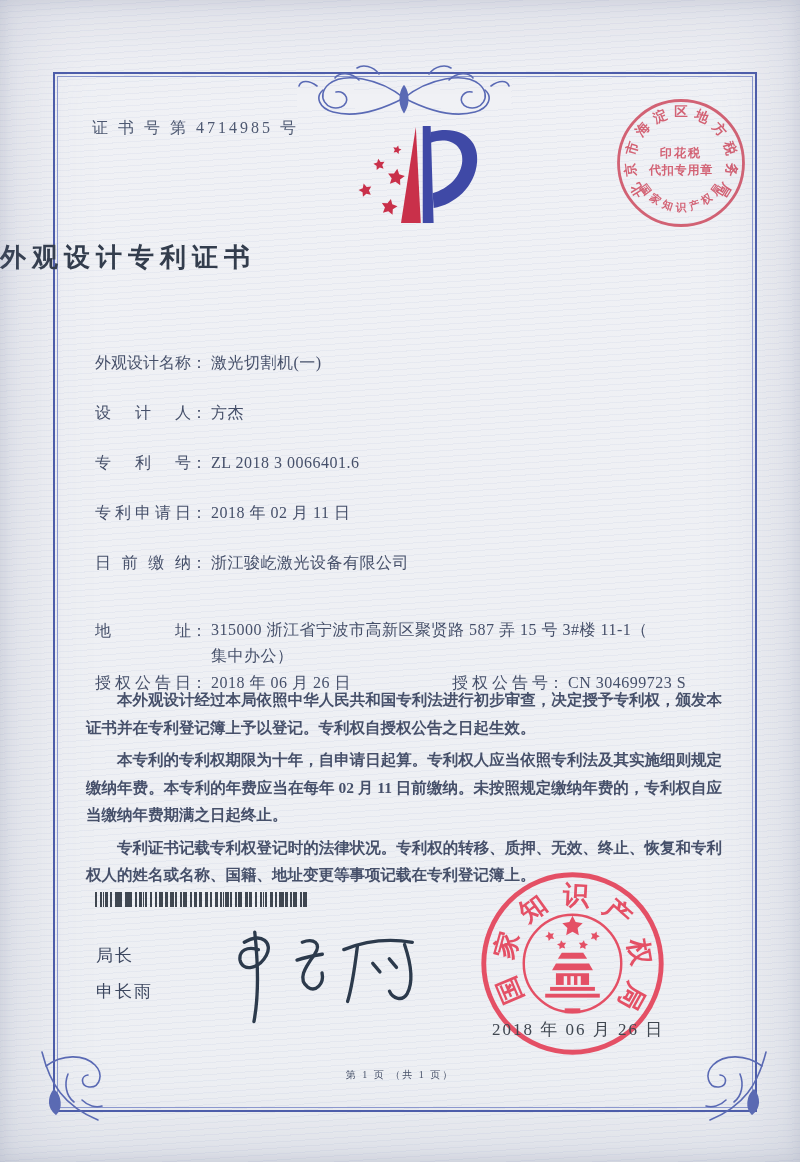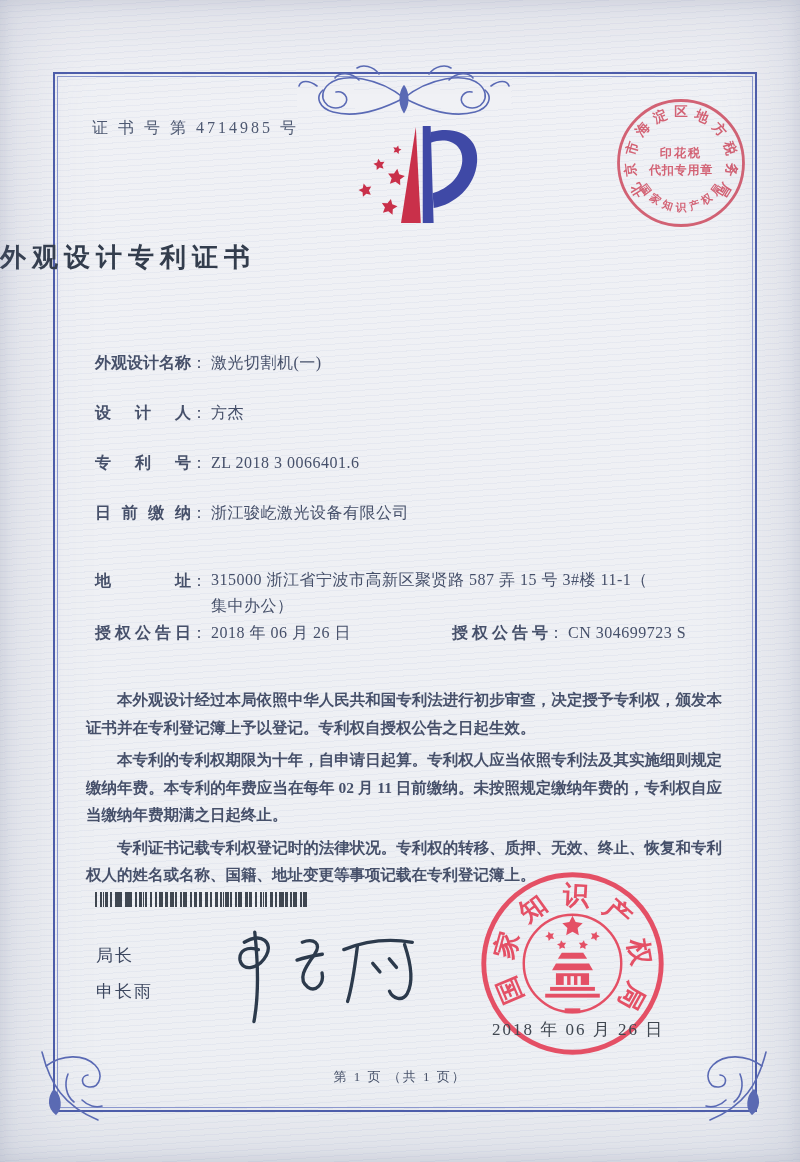--- a/index.html
+++ b/index.html
@@ -41,21 +41,20 @@
     letter-spacing:6px;color:#333d4d;
   }
   .fields{position:absolute;left:95px;top:349px;width:625px;z-index:3;
     font-size:16px;color:#46506a;}
   .frow{line-height:28px;margin-bottom:22px;position:relative;white-space:nowrap;}
   .frow.address{margin-bottom:0;margin-top:40px;}
   .flabel{
     display:inline-block;width:96px;
     text-align:justify;text-align-last:justify;
     vertical-align:top;
-    font-weight:bold;
   }
   .fcolon{vertical-align:top;}
   .fvalue{vertical-align:top;letter-spacing:.5px;}
   .fvalue.wrap{display:inline-block;width:505px;white-space:pre-line;line-height:26px;}
   .grant-group{position:absolute;left:357px;top:0;}
   .paras{position:absolute;left:86px;top:686px;width:636px;z-index:3;
     font-size:15.5px;line-height:27.5px;color:#46506a;text-align:justify;font-weight:bold;}
   .paras p{margin:0 0 5px 0;text-indent:2em;}
   .barcode{
     position:absolute;left:95px;top:892px;width:212px;height:15px;z-index:3;opacity:.85;
@@ -68,21 +67,21 @@
   .issuer-name{position:absolute;left:96px;top:980px;z-index:3;font-size:17px;color:#3d4860;letter-spacing:2px;}
   .signature{position:absolute;left:212px;top:918px;z-index:4;transform:rotate(-2deg);}
   .seal{position:absolute;left:475px;top:866px;z-index:3;opacity:.92;}
   .seal text{font-family:"Liberation Serif",serif;font-weight:bold;}
   .seal-date{
     position:absolute;left:492px;top:1018px;z-index:5;
     font-size:17px;letter-spacing:2px;color:#3f4650;
   }
   .footer{
     position:absolute;left:0;right:0;top:1068px;z-index:3;
-    text-align:center;font-size:13px;letter-spacing:2px;color:#49536b;
+    text-align:center;font-size:10px;letter-spacing:2px;color:#49536b;
   }
 </style>
 </head>
 <body>
 
 <div class="paper">
 
   <div class="frame">
     <div class="frame-inner"></div>
   </div>
@@ -182,20 +181,24 @@
       <span class="flabel">外观设计名称</span><span class="fcolon">：</span>
       <span class="fvalue">激光切割机(一)</span>
     </div>
     <div class="frow">
       <span class="flabel">设计人</span><span class="fcolon">：</span>
       <span class="fvalue">方杰</span>
     </div>
     <div class="frow">
       <span class="flabel">专利号</span><span class="fcolon">：</span>
       <span class="fvalue">ZL 2018 3 0066401.6</span>
+    </div>
+    <div class="frow">
+      <span class="flabel">专利申请日</span><span class="fcolon">：</span>
+      <span class="fvalue">2018 年 02 月 11 日</span>
     </div>
     <div class="frow">
       <span class="flabel">日前缴纳</span><span class="fcolon">：</span>
       <span class="fvalue">浙江骏屹激光设备有限公司</span>
     </div>
     <div class="frow address">
       <span class="flabel">地址</span><span class="fcolon">：</span>
       <span class="fvalue wrap">315000 浙江省宁波市高新区聚贤路 587 弄 15 号 3#楼 11-1（
 集中办公）</span>
     </div>

